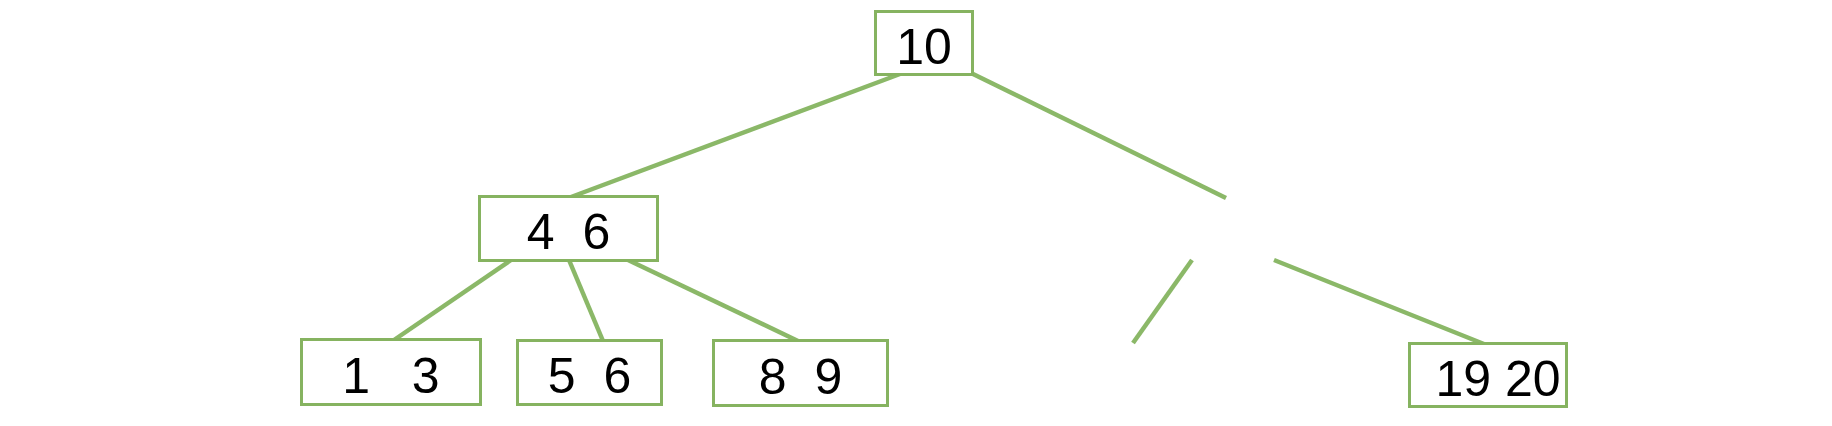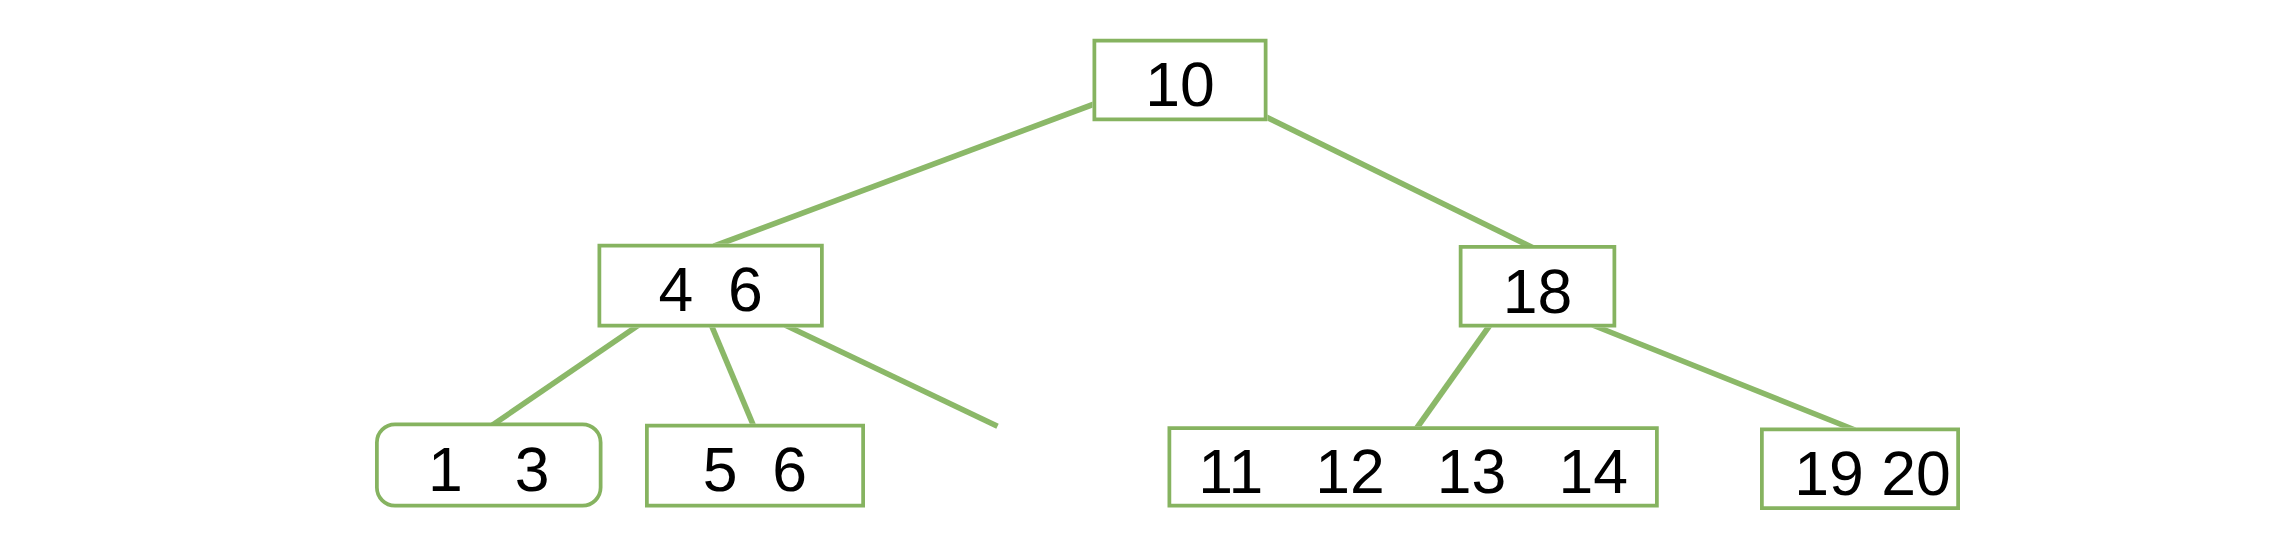--- a/index.html
+++ b/index.html
@@ -50,28 +50,27 @@
   <svg class="edges" viewBox="0 0 1832 426" xmlns="http://www.w3.org/2000/svg">
     <line x1="900" y1="74" x2="571" y2="197"></line>
     <line x1="973" y1="74" x2="1226" y2="198"></line>
     <line x1="511" y1="260" x2="394" y2="340"></line>
     <line x1="569" y1="260" x2="603" y2="341"></line>
     <line x1="628" y1="260" x2="798" y2="341"></line>
     <line x1="1192" y1="260" x2="1133" y2="343"></line>
     <line x1="1274" y1="260" x2="1484" y2="344"></line>
   </svg>
 
-  <div class="node" style="left:874px;  top:10px;  width:140px; height:66px;margin-top:21px;">10</div>
+  <div class="node" style="left:874px;  top:10px;  width:100px; height:66px;">10</div>
 
   <div class="node" style="left:478px;  top:195px; width:181px; height:67px;">4  6</div>
 
-  <div class="node" style="left:1167px; top:196px; width:126px; height:66px;">18</div>
 
-  <div class="node" style="left:300px;  top:338px; width:182px; height:68px;border-radius:16px;">1   3</div>
+  <div class="node" style="left:300px;  top:338px; width:182px; height:68px;">1   3</div>
 
-  <div class="node" style="left:516px;  top:339px; width:176px; height:67px;">5  6</div>
+  <div class="node" style="left:516px;  top:339px; width:147px; height:67px;">5  6</div>
 
+  <div class="node" style="left:712px;  top:339px; width:177px; height:68px;">8  9</div>
 
-  <div class="node" style="left:934px;  top:341px; width:393px; height:65px;">11   12   13   14</div>
 
   <div class="node" style="left:1408px; top:342px; width:160px; height:66px;padding-left:20px;">19 20</div>
 
 </div>
 
 </body></html>

